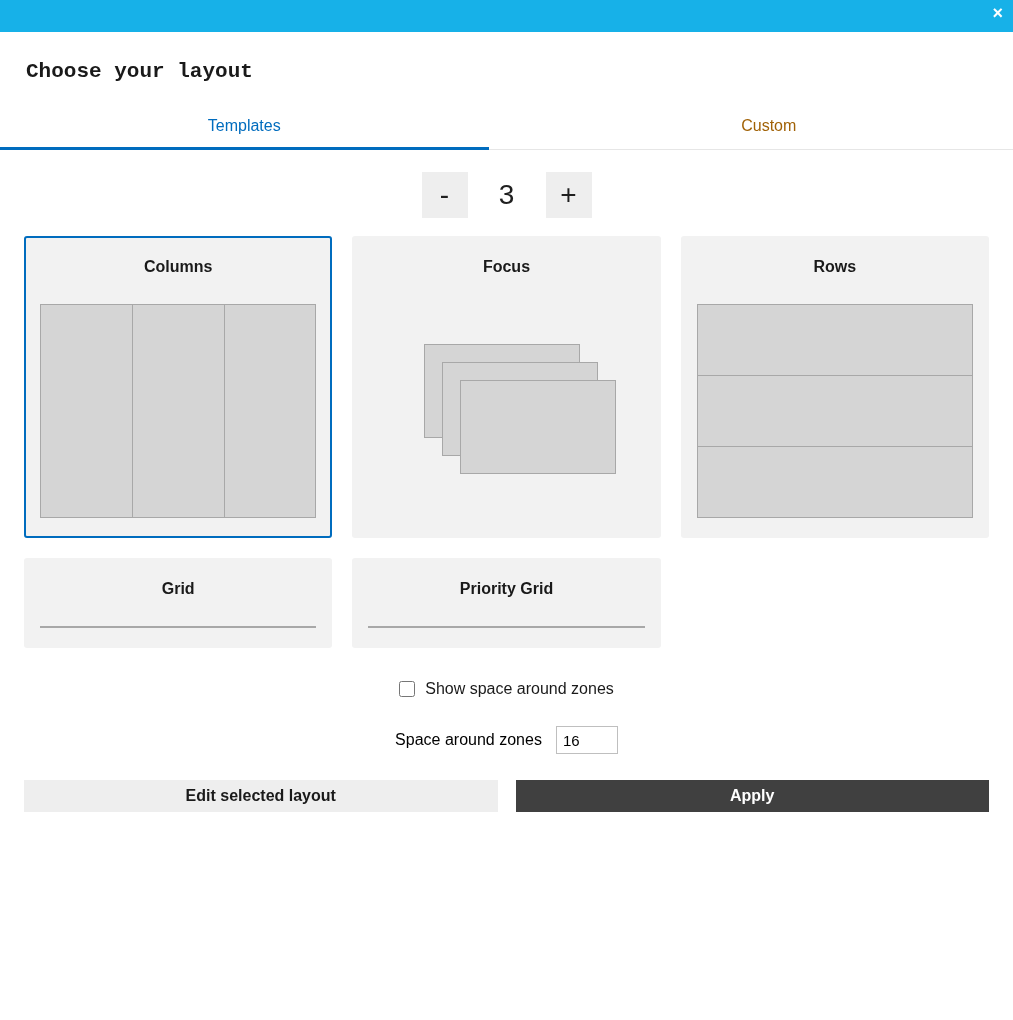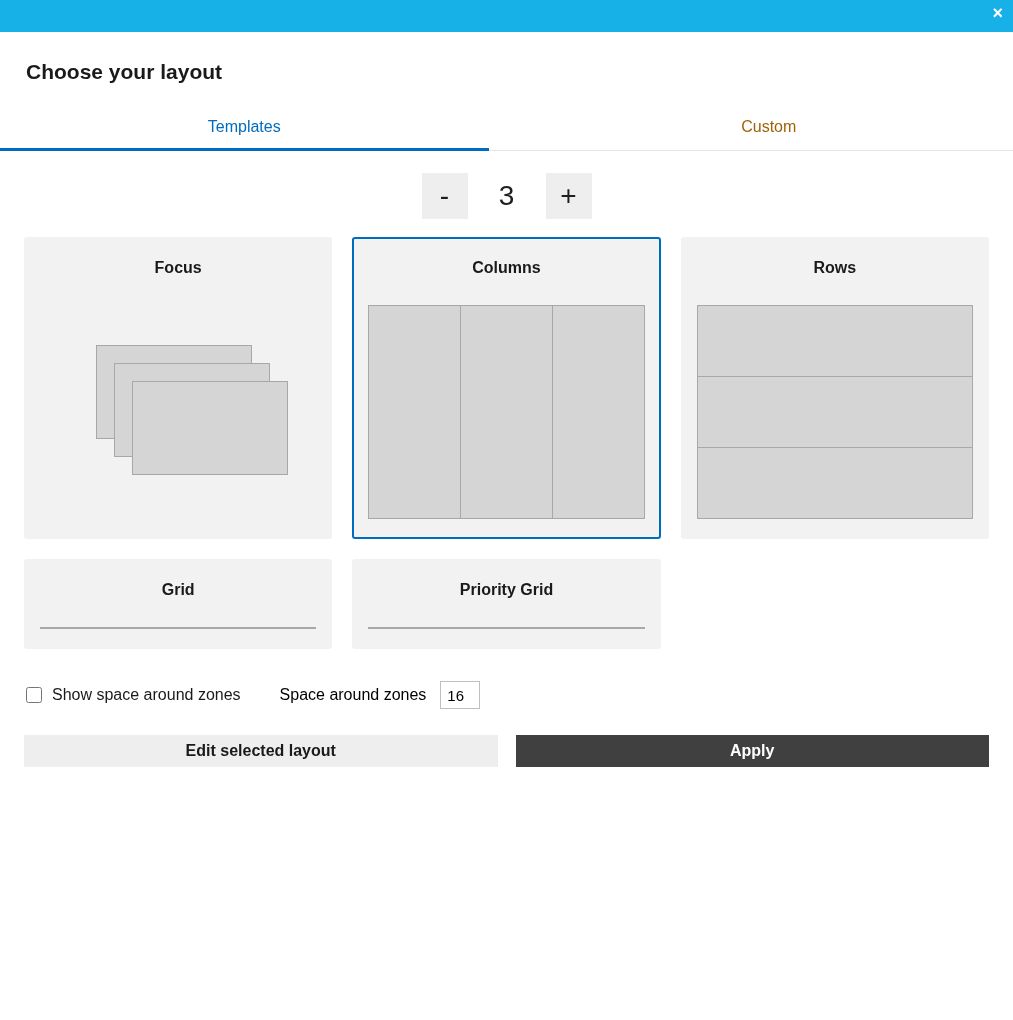--- a/index.html
+++ b/index.html
@@ -31,20 +31,21 @@
     flex: 1;
     display: flex;
     flex-direction: column;
     padding: 0;
   }
   h1.page-title {
     font-size: 21px;
     font-weight: 700;
     color: #1a1a1a;
     margin: 28px 0 24px 26px;
+    font-family: Liberation Mono, monospace;
   }
   .tabs {
     display: flex;
     border-bottom: 1px solid #e6e6e6;
     gap: 36px;
   }
   .tab {
     flex: 1;
     text-align: center;
     padding: 10px 0 12px;
@@ -153,43 +154,44 @@
   }
   .rows .row:last-child { border-bottom: none; }
   
   .cols.priority .col.middle {
     flex: 1.8;
   }
   
   .options {
     display: flex;
     align-items: center;
-    gap: 39px;
+    gap: 28px;
     padding: 14px 26px 8px;
     margin-top: 18px;
+    flex-direction: column;
   }
   .chk {
     display: flex;
     align-items: center;
     gap: 10px;
     font-size: 16px;
     color: #1a1a1a;
   }
   .chk input[type=checkbox] {
     width: 16px;
     height: 16px;
   }
   .space-group {
     display: flex;
     align-items: center;
     gap: 14px;
     font-size: 16px;
   }
   .space-group input {
-    width: 40px;
+    width: 62px;
     height: 28px;
     text-align: left;
     padding: 2px 6px;
     font-size: 15px;
     border: 1px solid #bfbfbf;
   }
   .footer {
     display: flex;
     gap: 18px;
     padding: 18px 24px 22px;
@@ -227,36 +229,36 @@
     <div class="tab">Custom</div>
   </div>
 
   <div class="stepper-row">
     <button class="step-btn">-</button>
     <div class="step-value">3</div>
     <button class="step-btn">+</button>
   </div>
 
   <div class="cards">
+
+    <div class="card selected">
+      <div class="card-label">Columns</div>
+      <div class="preview cols">
+        <div class="col"></div>
+        <div class="col"></div>
+        <div class="col"></div>
+      </div>
+    </div>
 
     <div class="card">
       <div class="card-label">Focus</div>
       <div class="preview focus-stack">
         <div class="win w1"></div>
         <div class="win w2"></div>
         <div class="win w3"></div>
-      </div>
-    </div>
-
-    <div class="card selected">
-      <div class="card-label">Columns</div>
-      <div class="preview cols">
-        <div class="col"></div>
-        <div class="col"></div>
-        <div class="col"></div>
       </div>
     </div>
 
     <div class="card">
       <div class="card-label">Rows</div>
       <div class="preview rows">
         <div class="row"></div>
         <div class="row"></div>
         <div class="row"></div>
       </div>

